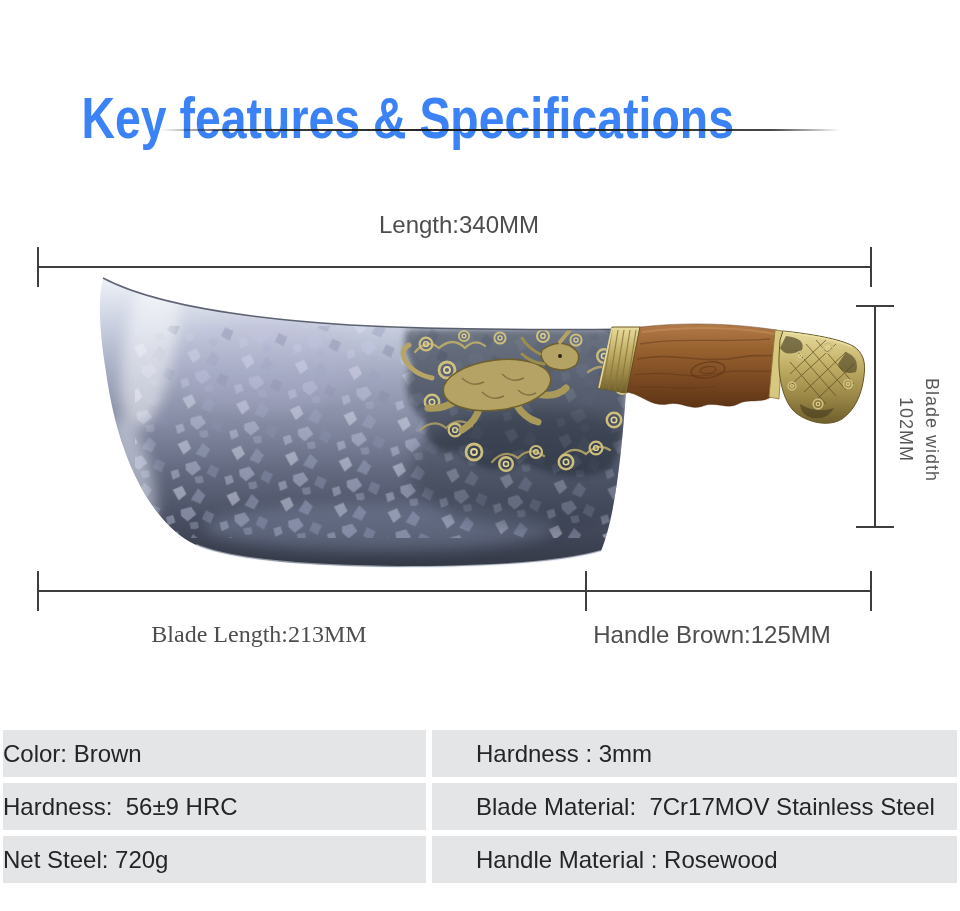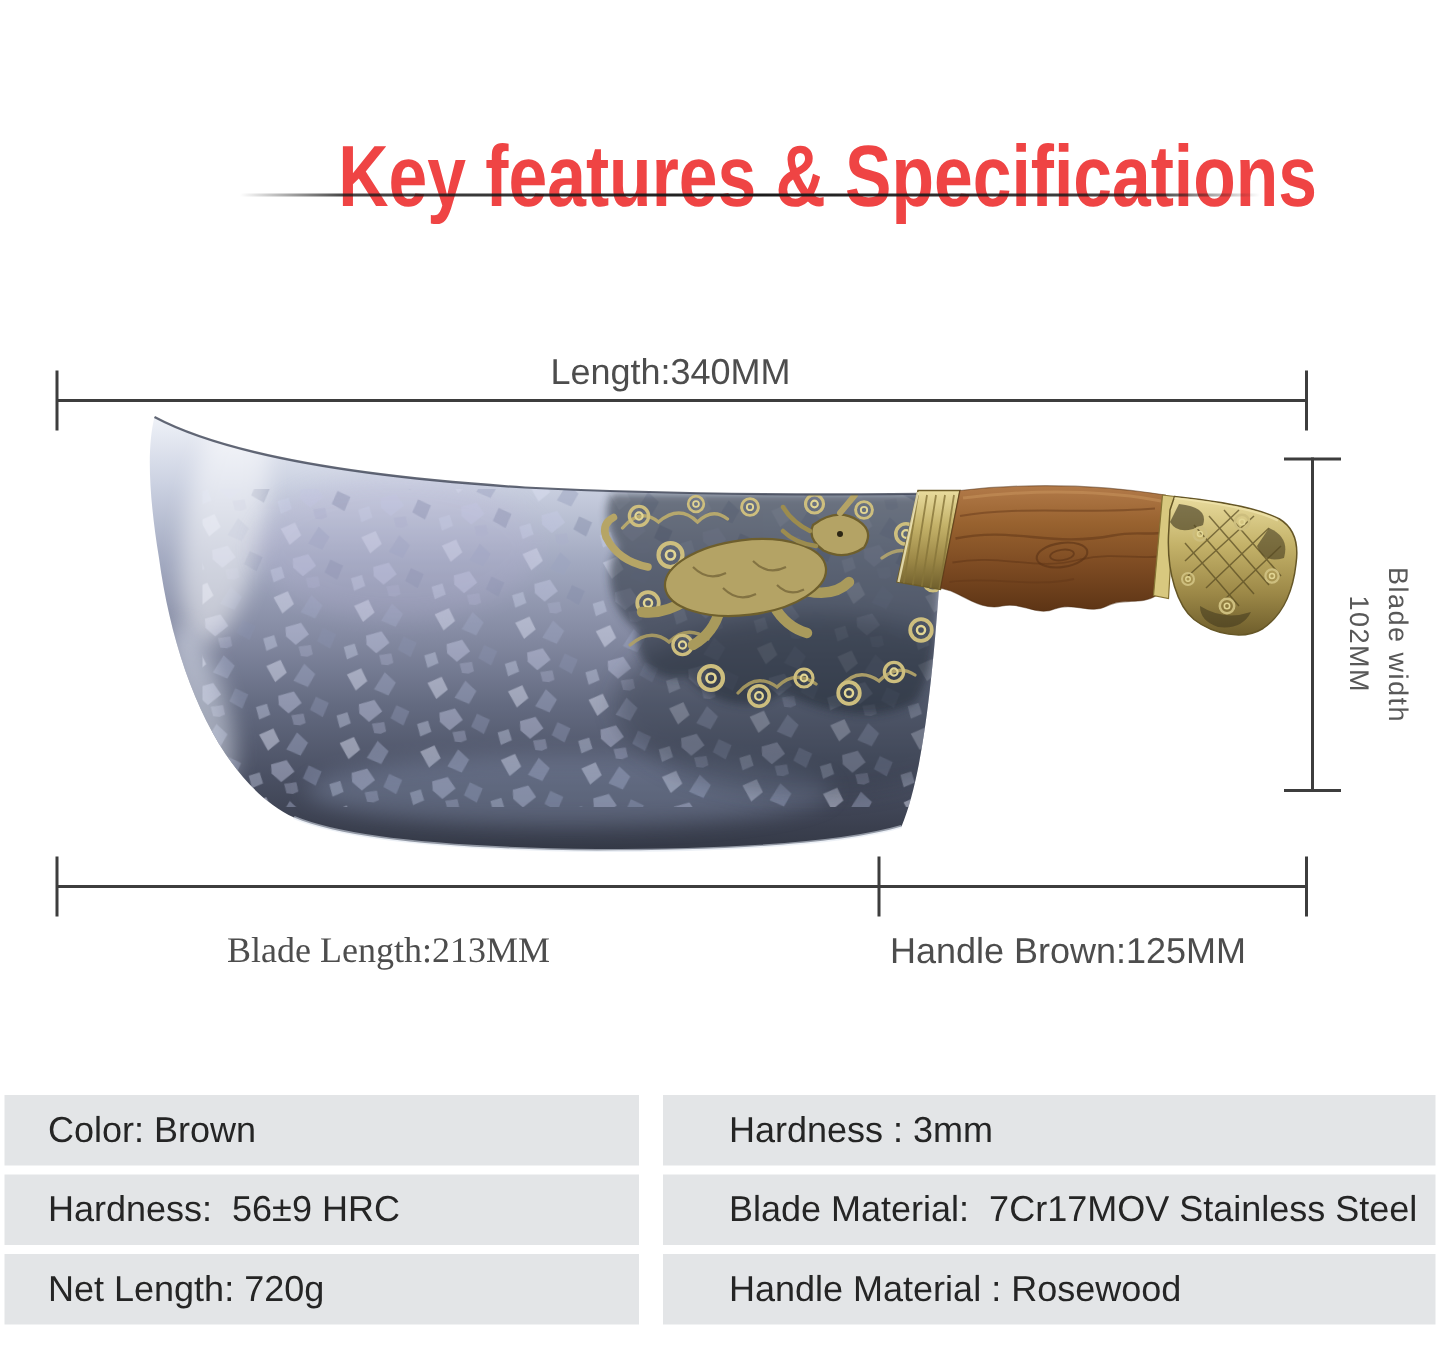--- a/index.html
+++ b/index.html
@@ -2,29 +2,29 @@
 <html><head>
 <meta charset="utf-8">
 <style>
   html,body { margin:0; padding:0; background:#ffffff; }
   .page {
     position:relative; width:960px; height:911px; background:#ffffff;
     font-family:"Liberation Sans", sans-serif; overflow:hidden;
   }
 
   
-  .title { position:absolute; top:50px; left:0; right:0; text-align:right;
-           font-size:58px; line-height:58px; font-weight:bold; color:#ef4444; }
+  .title { position:absolute; top:50px; left:0; right:0; text-align:left;
+           font-size:58px; line-height:58px; font-weight:bold; color:#3b82f6; }
   .title .inner { display:inline-block; transform:scaleX(0.8); transform-origin:50% 50%; white-space:nowrap; }
   .title-underline { position:absolute; top:129px; left:160px; width:680px; height:2px;
     background:linear-gradient(90deg, rgba(25,25,25,0) 0%, rgba(25,25,25,.8) 10%, #1a1a1a 50%, rgba(25,25,25,.8) 90%, rgba(25,25,25,0) 100%); }
 
   
   .dim-label { position:absolute; font-size:24px; color:#4d4d4d; text-align:center; white-space:nowrap; }
-  #overall-length-label { top:211px; left:297px; width:300px;margin-top:24px; }
+  #overall-length-label { top:211px; left:309px; width:300px; }
   #blade-length-label   { top:621px; left:109px; width:300px;font-family:Liberation Serif, serif; }
   #handle-length-label  { top:621px; left:562px; width:300px; }
 
   
   .dim-line-h { position:absolute; height:2px; background:#3d3d3d; }
   #dim-top    { top:266px; left:38px; width:833px; }
   #dim-bottom { top:590px; left:38px; width:833px; }
   .tick-v { position:absolute; width:2px; height:40px; top:-19px; background:#3d3d3d; }
   .tick-v.left { left:-1px; } .tick-v.mid { left:547px; } .tick-v.right { right:-1px; }
 
@@ -37,21 +37,21 @@
     font-size:18px; line-height:1.45; letter-spacing:1px; color:#585858; }
 
   
   .knife { position:absolute; left:0; top:0; width:960px; height:911px; pointer-events:none; }
 
   
   .spec-table { position:absolute; left:3px; top:730px; width:954px; }
   .spec-row  { display:flex; height:47px; margin-bottom:6px; }
   .spec-cell { background:#e3e5e7; display:flex; align-items:center;
                font-size:24px; color:#252525; white-space:pre; box-sizing:border-box; }
-  .spec-cell.c-left  { width:423px; padding-left:29px; margin-right:16px; }
+  .spec-cell.c-left  { width:423px; margin-right:6px; }
   .spec-cell.c-right { flex:1; padding-left:44px; }
 </style>
 </head>
 <body>
 
 <div class="page">
 
   <h1 class="title"><span class="inner">Key features &amp; Specifications</span></h1>
   <div class="title-underline"></div>
 
@@ -233,18 +233,18 @@
   <div class="spec-table">
     <div class="spec-row">
       <div class="spec-cell c-left">Color: Brown</div>
       <div class="spec-cell c-right">Hardness : 3mm</div>
     </div>
     <div class="spec-row">
       <div class="spec-cell c-left">Hardness:  56±9 HRC</div>
       <div class="spec-cell c-right">Blade Material:  7Cr17MOV Stainless Steel</div>
     </div>
     <div class="spec-row">
-      <div class="spec-cell c-left">Net Length: 720g</div>
+      <div class="spec-cell c-left">Net Steel: 720g</div>
       <div class="spec-cell c-right">Handle Material : Rosewood</div>
     </div>
   </div>
 
 </div>
 
 </body></html>

